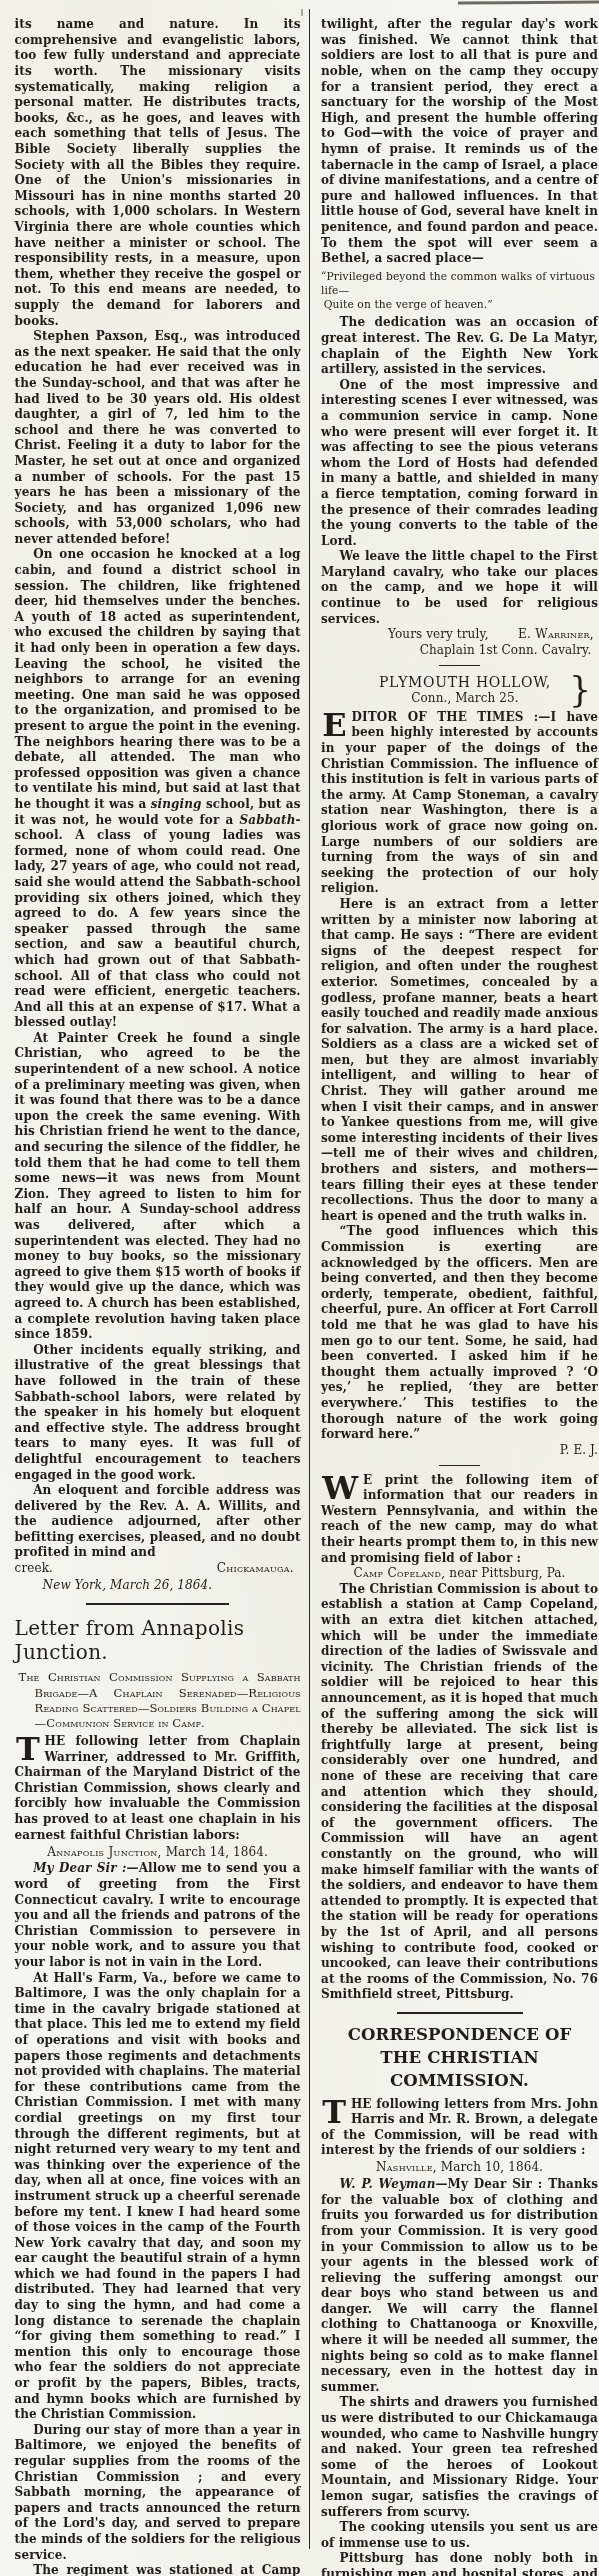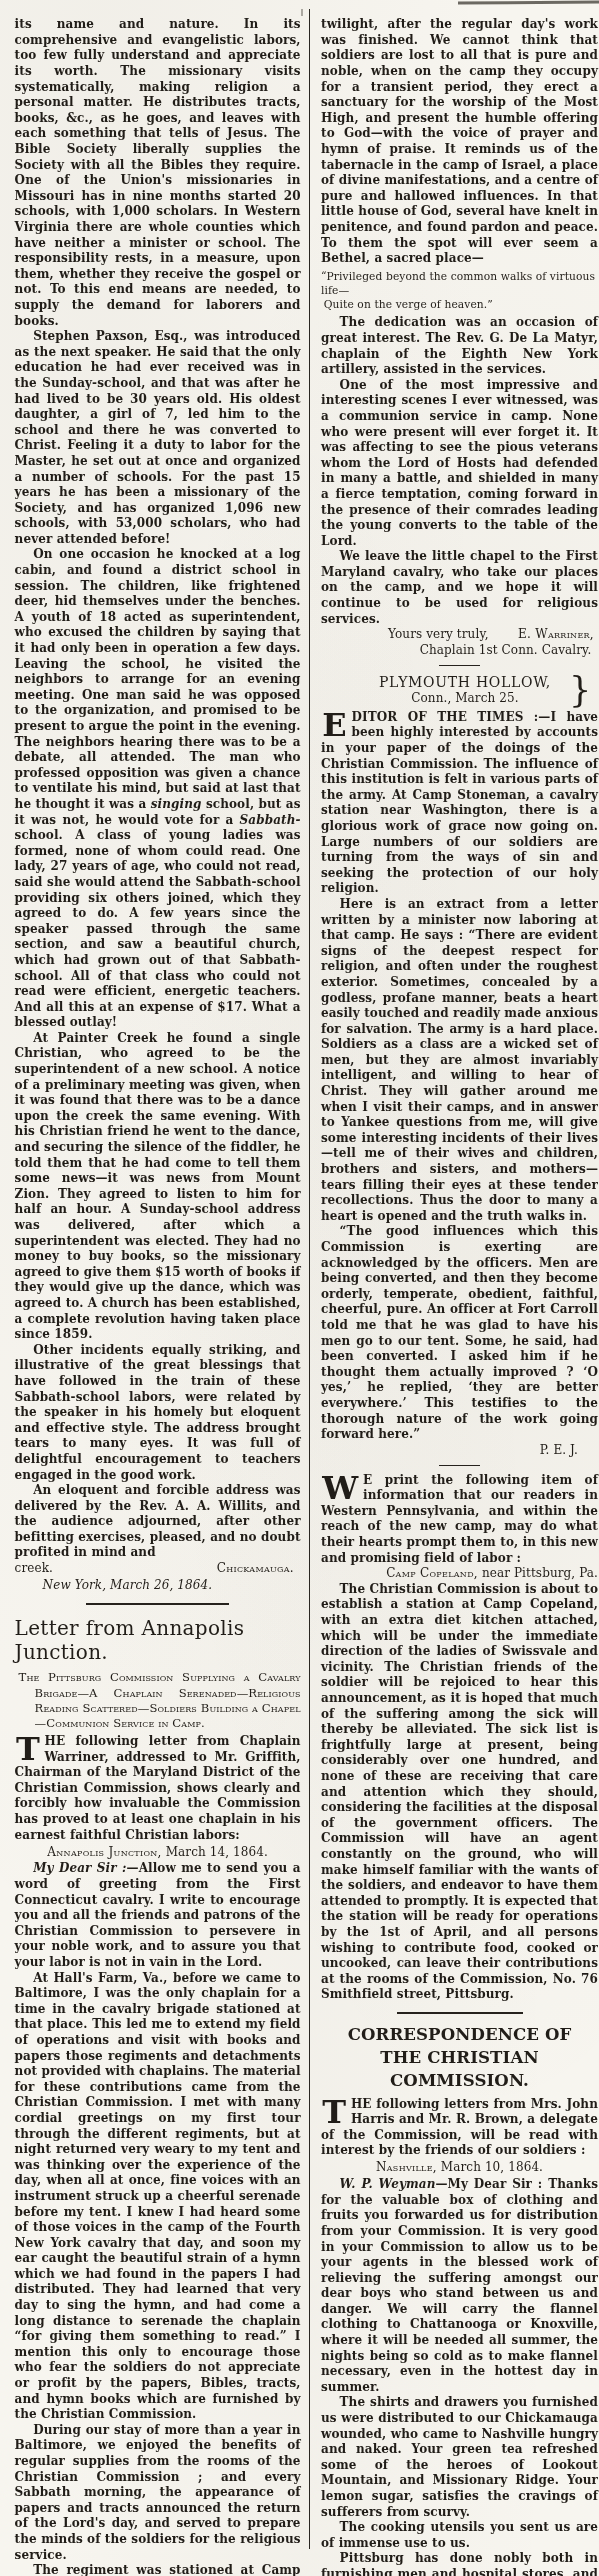--- a/index.html
+++ b/index.html
@@ -29,21 +29,21 @@
   .heading2{font-size:16.6px;font-weight:bold;text-align:center;line-height:22.6px;margin:9.3px 0 5.3px;}
   .subhead{font-variant:small-caps;text-align:justify;padding-left:20px;text-indent:-16px;line-height:15.3px;font-size:11.6px;margin:1.3px 0 2.7px;}
   .dateline{text-align:center;margin:1.3px 0;}
   .italic-line{font-style:italic;padding-left:28px;margin-top:1.3px;}
   .quote{font-size:10.7px;line-height:14px;margin:3.3px 0;text-indent:0;}
   .quote .q2{padding-left:2.7px;}
   .rule{border:none;height:0;border-top:1.3px solid #26221d;margin:6.7px auto;}
   .rule.lg{border-top-width:2px;margin:9.3px auto 5.3px;}
   .split{display:flex;justify-content:space-between;}
   .line-right{text-align:right;}
-  .line-center{text-align:right;}
+  .line-center{text-align:center;}
   .sc{font-variant:small-caps;letter-spacing:0.3px;}
   .dateline-brace{display:flex;justify-content:flex-end;align-items:center;gap:18px;padding-right:6.7px;margin:8px 0 2.7px;}
   .db-lines{text-align:center;}
   .db1{font-size:14px;letter-spacing:0.7px;}
   .db2{font-size:12px;}
   .brace{font-size:35px;line-height:33px;font-weight:400;}
 </style>
 </head>
 <body>
 
@@ -58,21 +58,21 @@
       <p class="para">At Painter Creek he found a single Christian, who agreed to be the superintendent of a new school. A notice of a preliminary meeting was given, when it was found that there was to be a dance upon the creek the same evening. With his Christian friend he went to the dance, and securing the silence of the fiddler, he told them that he had come to tell them some news—it was news from Mount Zion. They agreed to listen to him for half an hour. A Sunday-school address was delivered, after which a superintendent was elected. They had no money to buy books, so the missionary agreed to give them $15 worth of books if they would give up the dance, which was agreed to. A church has been established, a complete revolution having taken place since 1859.</p>
       <p class="para">Other incidents equally striking, and illustrative of the great blessings that have followed in the train of these Sabbath-school labors, were related by the speaker in his homely but eloquent and effective style. The address brought tears to many eyes. It was full of delightful encouragement to teachers engaged in the good work.</p>
       <p class="para">An eloquent and forcible address was delivered by the Rev. A. A. Willits, and the audience adjourned, after other befitting exercises, pleased, and no doubt profited in mind and</p>
       <div class="split" style="padding-right: 6.7px;">
         <span>creek.</span>
         <span><span class="sc">Chickamauga.</span></span>
       </div>
       <div class="italic-line"><i>New York, March 26, 1864.</i></div>
       <div class="rule lg" style="width: 143px;"></div>
       <h2 class="heading">Letter from Annapolis Junction.</h2>
-      <div class="subhead">The Pittsburg Commission Supplying a Cavalry Brigade—A Chaplain Serenaded—Religious Reading Scattered—Soldiers Building a Chapel—Communion Service in Camp.</div>
+      <div class="subhead">The Christian Commission Supplying a Sabbath Brigade—A Chaplain Serenaded—Religious Reading Scattered—Soldiers Building a Chapel—Communion Service in Camp.</div>
       <p class="para flush"><span class="dc">T</span>HE following letter from Chaplain Warriner, addressed to Mr. Griffith, Chairman of the Maryland District of the Christian Commission, shows clearly and forcibly how invaluable the Commission has proved to at least one chaplain in his earnest faithful Christian labors:</p>
       <div class="dateline"><span class="sc">Annapolis Junction,</span> March 14, 1864.</div>
       <p class="para"><i>My Dear Sir :</i>—Allow me to send you a word of greeting from the First Connecticut cavalry. I write to encourage you and all the friends and patrons of the Christian Commission to persevere in your noble work, and to assure you that your labor is not in vain in the Lord.</p>
       <p class="para">At Hall's Farm, Va., before we came to Baltimore, I was the only chaplain for a time in the cavalry brigade stationed at that place. This led me to extend my field of operations and visit with books and papers those regiments and detachments not provided with chaplains. The material for these contributions came from the Christian Commission. I met with many cordial greetings on my first tour through the different regiments, but at night returned very weary to my tent and was thinking over the experience of the day, when all at once, fine voices with an instrument struck up a cheerful serenade before my tent. I knew I had heard some of those voices in the camp of the Fourth New York cavalry that day, and soon my ear caught the beautiful strain of a hymn which we had found in the papers I had distributed. They had learned that very day to sing the hymn, and had come a long distance to serenade the chaplain “for giving them something to read.” I mention this only to encourage those who fear the soldiers do not appreciate or profit by the papers, Bibles, tracts, and hymn books which are furnished by the Christian Commission.</p>
       <p class="para">During our stay of more than a year in Baltimore, we enjoyed the benefits of regular supplies from the rooms of the Christian Commission ; and every Sabbath morning, the appearance of papers and tracts announced the return of the Lord's day, and served to prepare the minds of the soldiers for the religious service.</p>
       <p class="para">The regiment was stationed at Camp Chesebrough, in Baltimore, and there we erected at our own expense, a neat and commodious chapel. No one would have thought that soldiers would have taken hold of such an enterprise with so much enthusiasm. Some of the men while employed in building barracks, worked on the chapel during</p>
     </div>
   <div class="col" id="col-right">
       <p class="para flush">twilight, after the regular day's work was finished. We cannot think that soldiers are lost to all that is pure and noble, when on the camp they occupy for a transient period, they erect a sanctuary for the worship of the Most High, and present the humble offering to God—with the voice of prayer and hymn of praise. It reminds us of the tabernacle in the camp of Israel, a place of divine manifestations, and a centre of pure and hallowed influences. In that little house of God, several have knelt in penitence, and found pardon and peace. To them the spot will ever seem a Bethel, a sacred place—</p>
       <div class="quote">“Privileged beyond the common walks of virtuous life—<br><span class="q2">Quite on the verge of heaven.”</span></div>
@@ -88,21 +88,21 @@
       <div class="dateline-brace">
         <div class="db-lines">
           <div class="db1">PLYMOUTH HOLLOW,</div>
           <div class="db2">Conn., March 25.</div>
         </div>
         <span class="brace">}</span>
       </div>
       <p class="para flush"><span class="dc">E</span>DITOR OF THE TIMES :—I have been highly interested by accounts in your paper of the doings of the Christian Commission. The influence of this institution is felt in various parts of the army. At Camp Stoneman, a cavalry station near Washington, there is a glorious work of grace now going on. Large numbers of our soldiers are turning from the ways of sin and seeking the protection of our holy religion.</p>
       <p class="para">Here is an extract from a letter written by a minister now laboring at that camp. He says : “There are evident signs of the deepest respect for religion, and often under the roughest exterior. Sometimes, concealed by a godless, profane manner, beats a heart easily touched and readily made anxious for salvation. The army is a hard place. Soldiers as a class are a wicked set of men, but they are almost invariably intelligent, and willing to hear of Christ. They will gather around me when I visit their camps, and in answer to Yankee questions from me, will give some interesting incidents of their lives—tell me of their wives and children, brothers and sisters, and mothers—tears filling their eyes at these tender recollections. Thus the door to many a heart is opened and the truth walks in.</p>
       <p class="para">“The good influences which this Commission is exerting are acknowledged by the officers. Men are being converted, and then they become orderly, temperate, obedient, faithful, cheerful, pure. An officer at Fort Carroll told me that he was glad to have his men go to our tent. Some, he said, had been converted. I asked him if he thought them actually improved ?  ‘O yes,’ he replied, ‘they are better everywhere.’ This testifies to the thorough nature of the work going forward here.”</p>
-      <div class="line-right" style="padding-right: 20px;">P. E. J.</div>
+      <div class="line-right" style="">P. E. J.</div>
       <div class="rule" style="width: 41px;"></div>
       <p class="para flush"><span class="dc">W</span>E print the following item of information that our readers in Western Pennsylvania, and within the reach of the new camp, may do what their hearts prompt them to, in this new and promising field of labor :</p>
       <div class="line-center"><span class="sc">Camp Copeland,</span> near Pittsburg, Pa.</div>
       <p class="para">The Christian Commission is about to establish a station at Camp Copeland, with an extra diet kitchen attached, which will be under the immediate direction of the ladies of Swissvale and vicinity. The Christian friends of the soldier will be rejoiced to hear this announcement, as it is hoped that much of the suffering among the sick will thereby be alleviated. The sick list is frightfully large at present, being considerably over one hundred, and none of these are receiving that care and attention which they should, considering the facilities at the disposal of the government officers. The Commission will have an agent constantly on the ground, who will make himself familiar with the wants of the soldiers, and endeavor to have them attended to promptly. It is expected that the station will be ready for operations by the 1st of April, and all persons wishing to contribute food, cooked or uncooked, can leave their contributions at the rooms of the Commission, No. 76 Smithfield street, Pittsburg.</p>
       <div class="rule lg" style="width: 126px;"></div>
       <h2 class="heading2">CORRESPONDENCE OF<br>THE CHRISTIAN COMMISSION.</h2>
       <p class="para flush"><span class="dc">T</span>HE following letters from Mrs. John Harris and Mr. R. Brown, a delegate of the Commission, will be read with interest by the friends of our soldiers :</p>
       <div class="dateline"><span class="sc">Nashville,</span> March 10, 1864.</div>
       <p class="para"><i>W. P. Weyman</i>—My Dear Sir : Thanks for the valuable box of clothing and fruits you forwarded us for distribution from your Commission. It is very good in your Commission to allow us to be your agents in the blessed work of relieving the suffering amongst our dear boys who stand between us and danger. We will carry the flannel clothing to Chattanooga or Knoxville, where it will be needed all summer, the nights being so cold as to make flannel necessary, even in the hottest day in summer.</p>
       <p class="para">The shirts and drawers you furnished us were distributed to our Chickamauga wounded, who came to Nashville hungry and naked. Your green tea refreshed some of the heroes of Lookout Mountain, and Missionary Ridge. Your lemon sugar, satisfies the cravings of sufferers from scurvy.</p>

